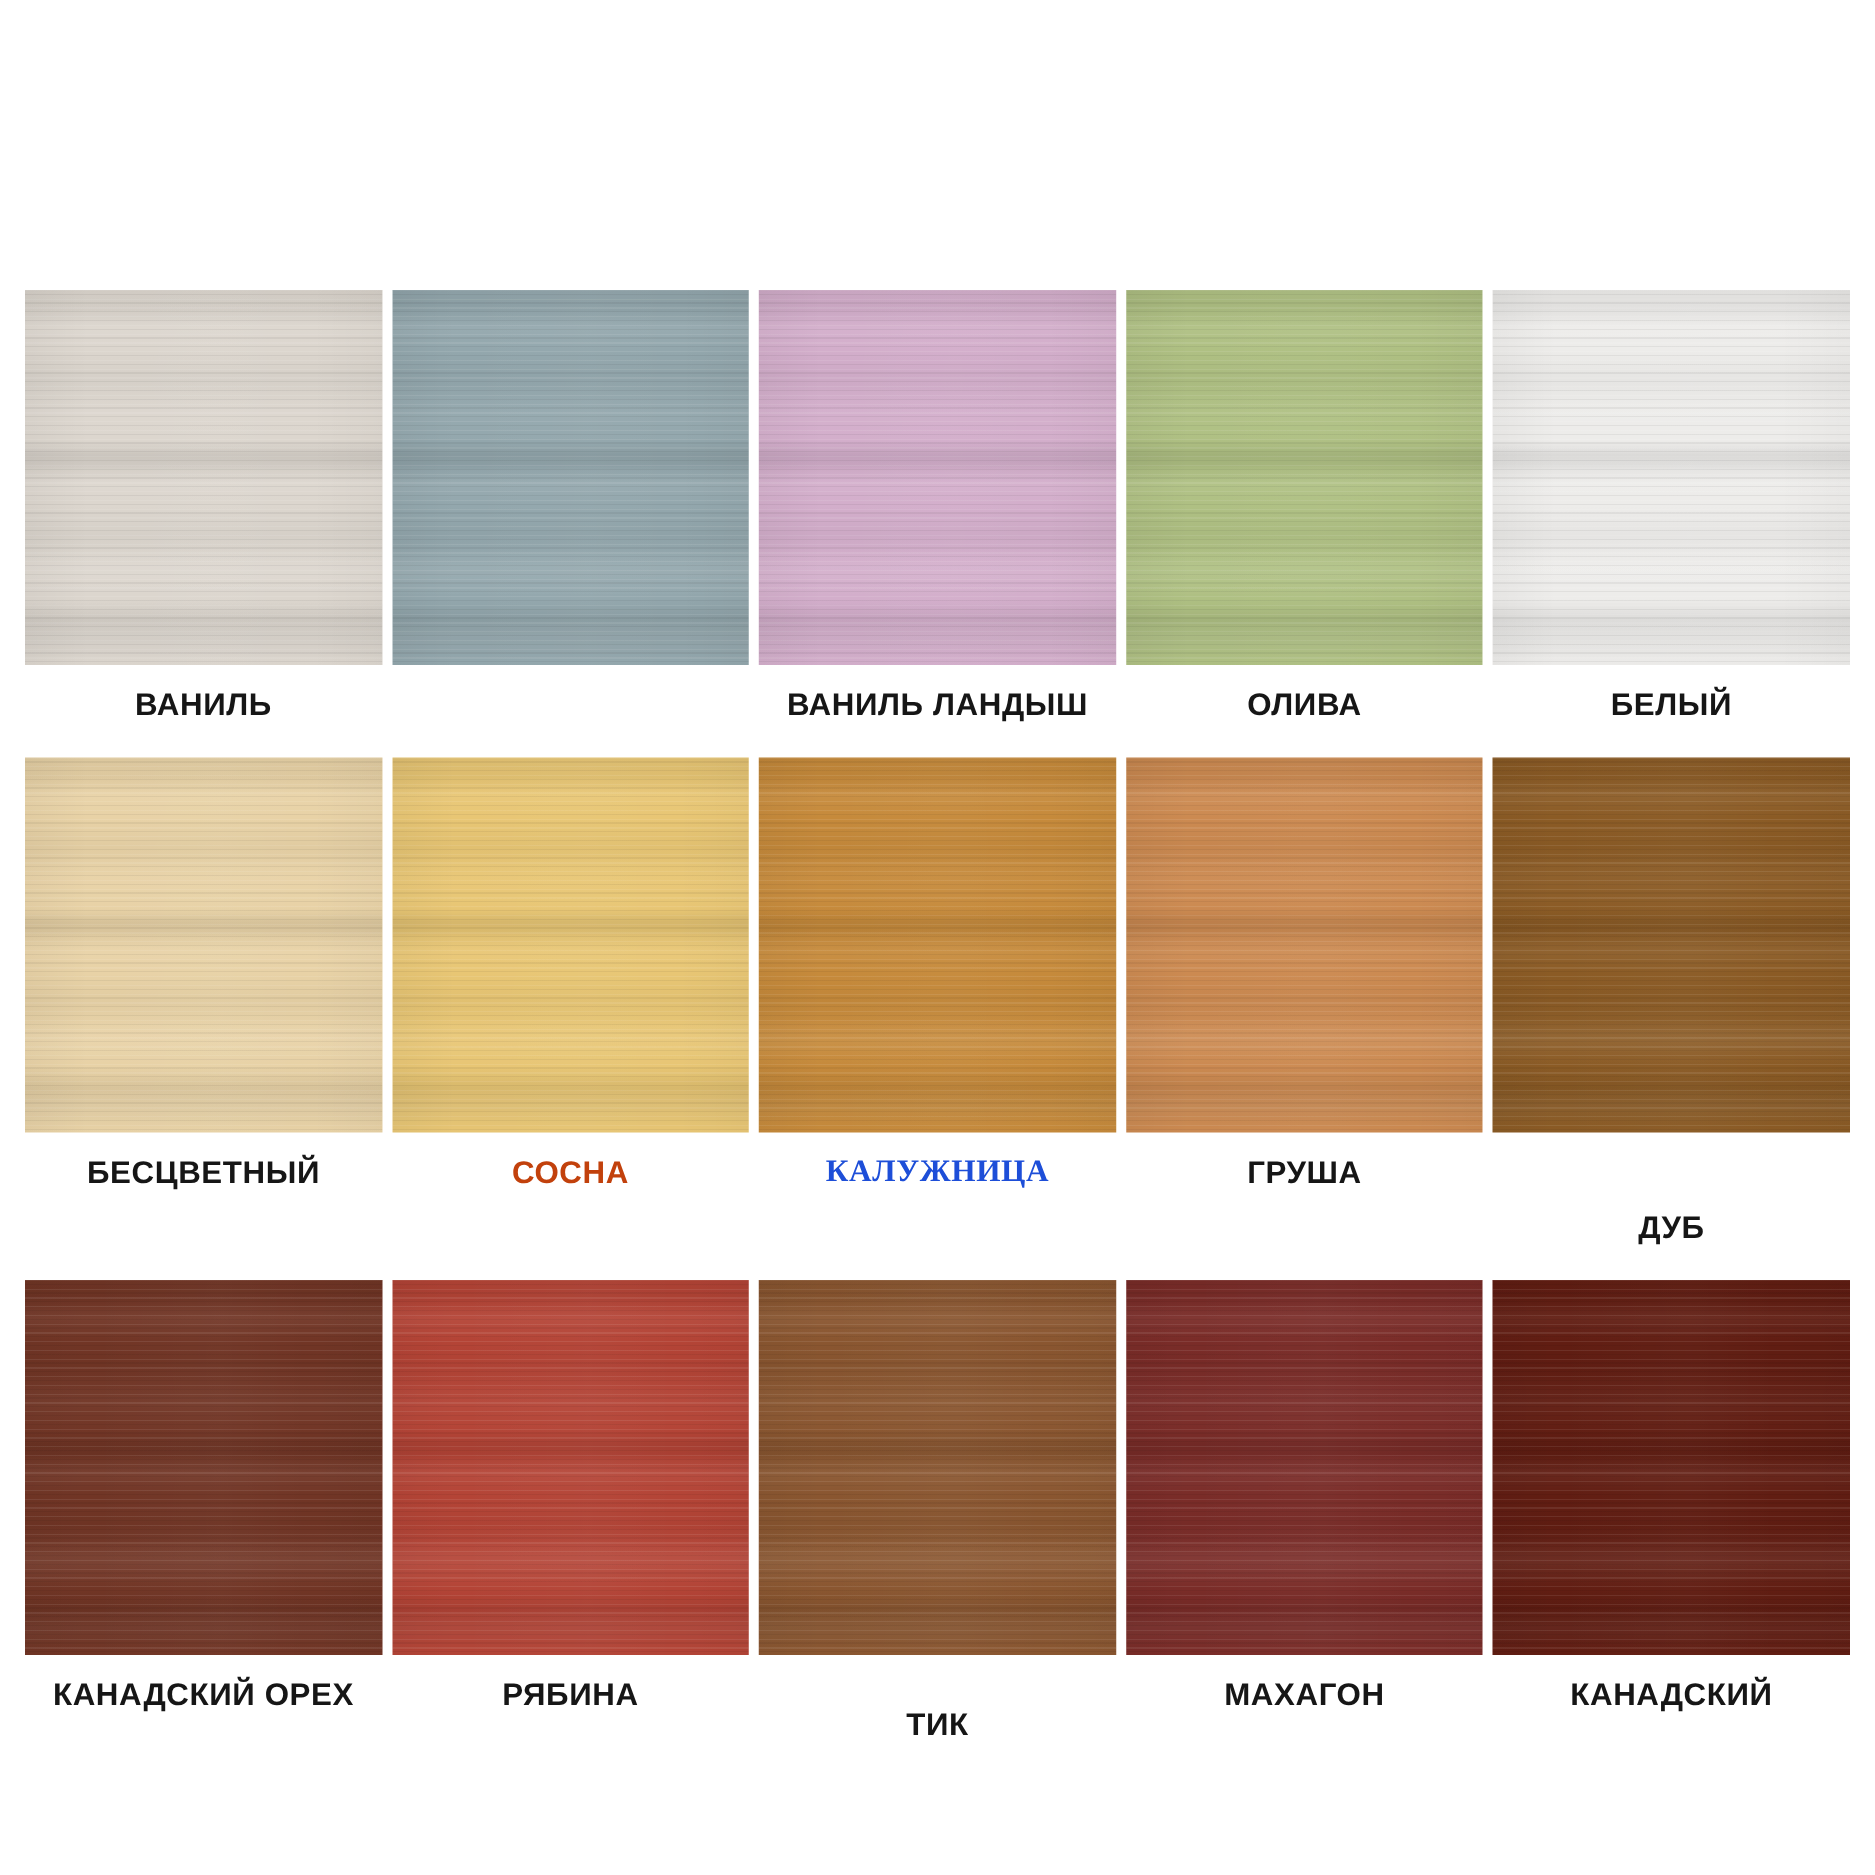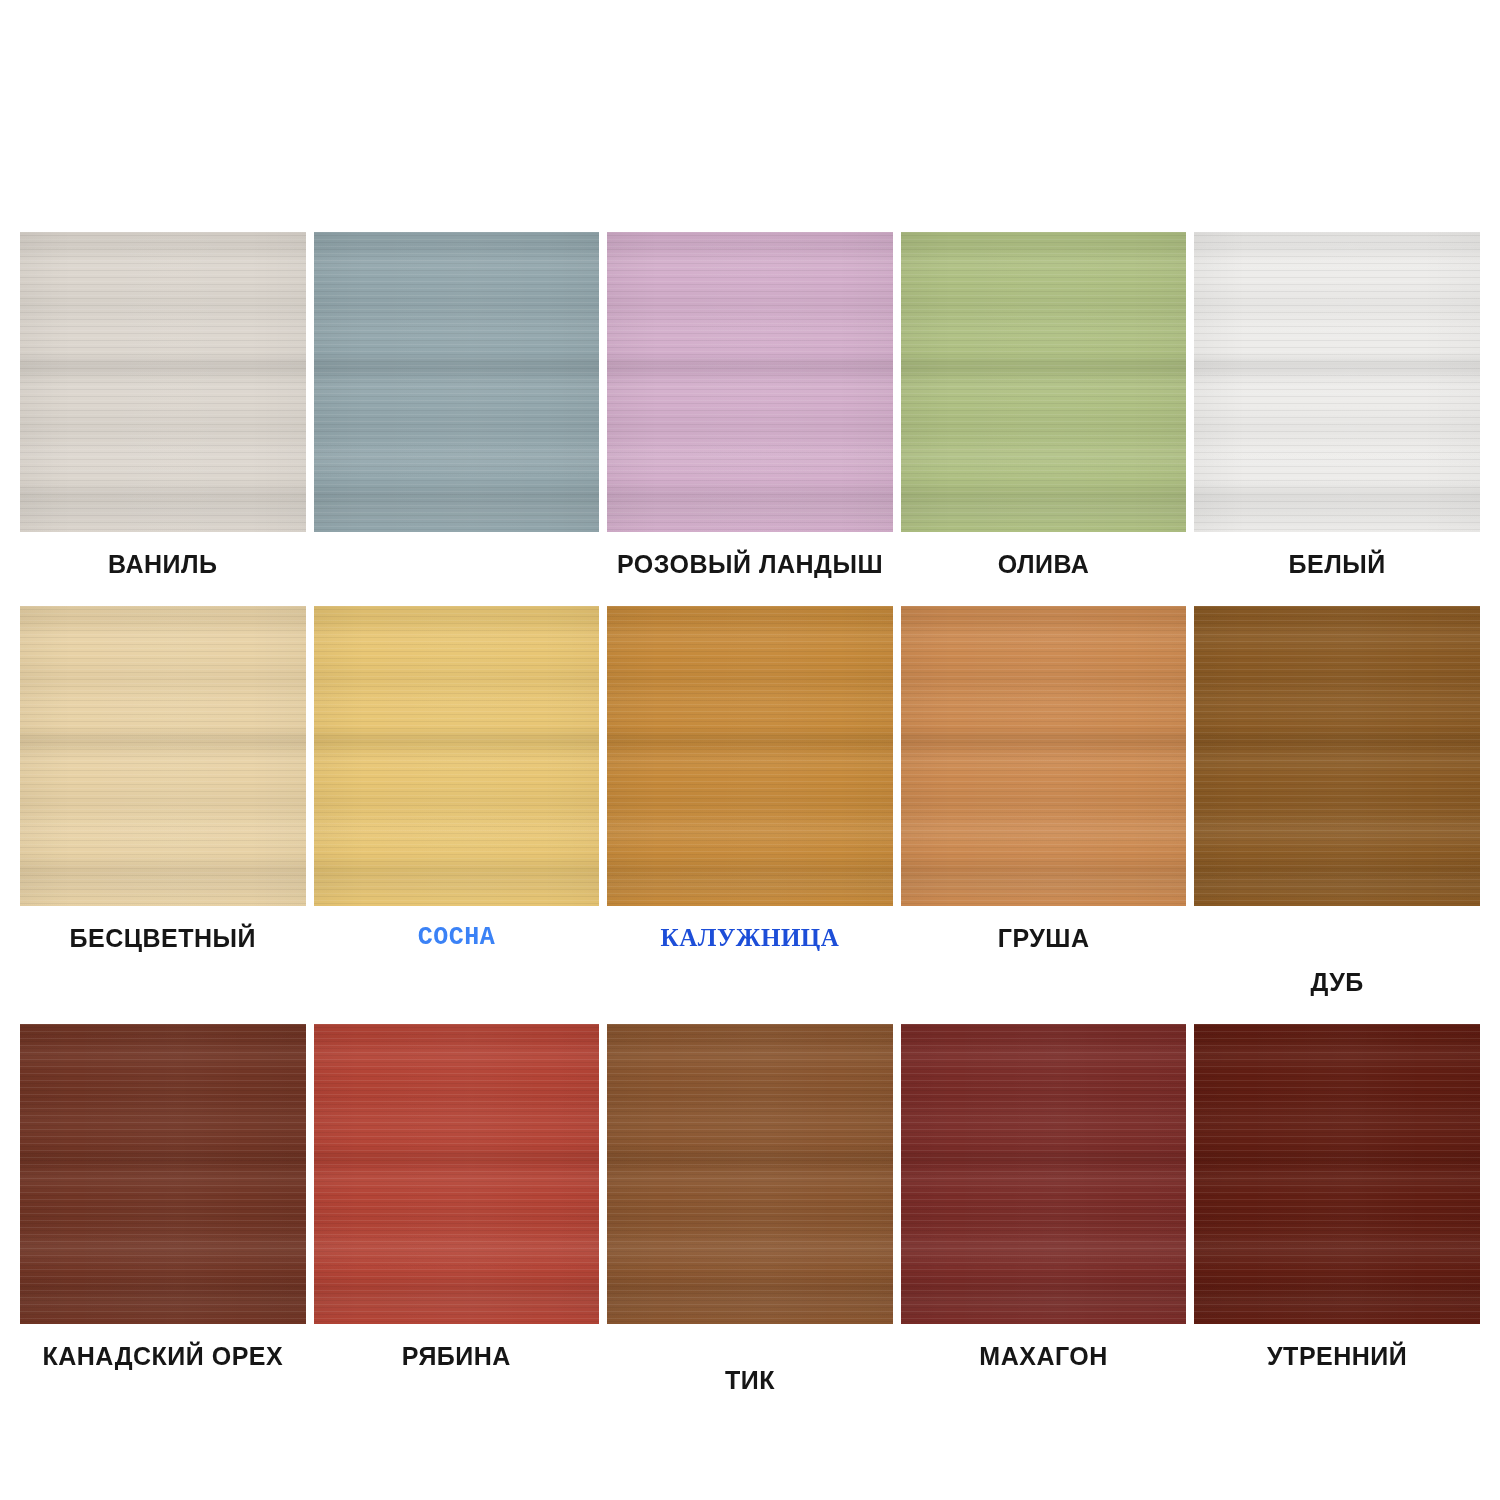--- a/index.html
+++ b/index.html
@@ -139,21 +139,21 @@
         <div class="grain-streak"></div>
       </div>
     </div>
 
     <div class="swatch-cell">
       <div class="swatch-chip" style="background-color: rgb(211, 174, 203);">
         <div class="grain-broad"></div>
         <div class="grain-fine"></div>
         <div class="grain-streak"></div>
       </div>
-      <div class="swatch-label" style="color: rgb(22, 22, 22);">РОЗОВЫЙ ЛАНДЫШ</div>
+      <div class="swatch-label" style="color: rgb(22, 22, 22);">ВАНИЛЬ ЛАНДЫШ</div>
     </div>
 
     <div class="swatch-cell">
       <div class="swatch-chip" style="background-color: rgb(175, 192, 131);">
         <div class="grain-broad"></div>
         <div class="grain-fine"></div>
         <div class="grain-streak"></div>
       </div>
       <div class="swatch-label" style="color: rgb(22, 22, 22);">ОЛИВА</div>
     </div>
@@ -177,21 +177,21 @@
       </div>
       <div class="swatch-label" style="color: rgb(22, 22, 22);">БЕСЦВЕТНЫЙ</div>
     </div>
 
     <div class="swatch-cell">
       <div class="swatch-chip" style="background-color: rgb(232, 198, 116);">
         <div class="grain-broad"></div>
         <div class="grain-fine"></div>
         <div class="grain-streak"></div>
       </div>
-      <div class="swatch-label" style="color: #3b82f6; font-family: Liberation Mono, monospace;">СОСНА</div>
+      <div class="swatch-label" style="color: #c2410c;">СОСНА</div>
     </div>
 
     <div class="swatch-cell">
       <div class="swatch-chip" style="background-color: rgb(198, 138, 59);">
         <div class="grain-broad"></div>
         <div class="grain-fine"></div>
         <div class="grain-streak"></div>
       </div>
       <div class="swatch-label" style="color: #1d4ed8; font-family: Liberation Serif, serif;">КАЛУЖНИЦА</div>
     </div>
@@ -251,17 +251,17 @@
       </div>
       <div class="swatch-label" style="color: rgb(22, 22, 22);">МАХАГОН</div>
     </div>
 
     <div class="swatch-cell">
       <div class="swatch-chip" style="background-color: rgb(97, 29, 18);">
         <div class="grain-broad"></div>
         <div class="grain-fine"></div>
         <div class="grain-streak"></div>
       </div>
-      <div class="swatch-label" style="color: rgb(22, 22, 22);">УТРЕННИЙ</div>
+      <div class="swatch-label" style="color: rgb(22, 22, 22);">КАНАДСКИЙ</div>
     </div>
   </div>
 
 </div>
 
 </body></html>

